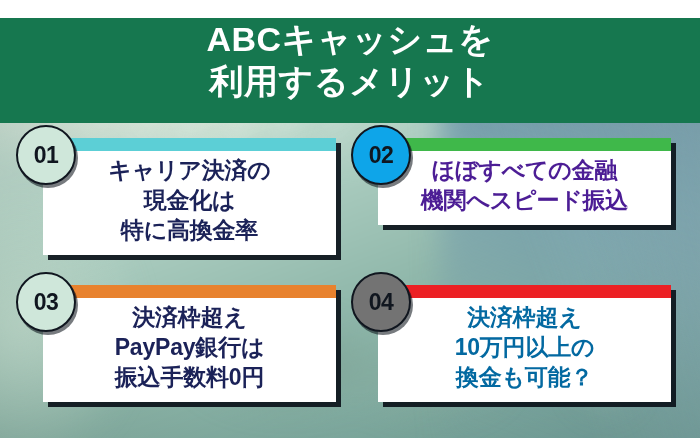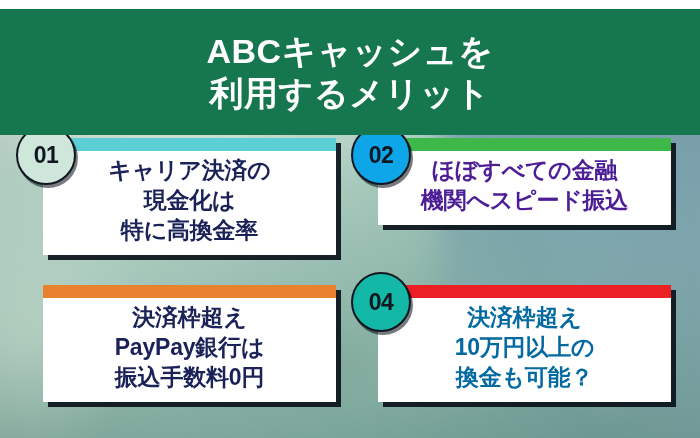--- a/index.html
+++ b/index.html
@@ -18,26 +18,25 @@
     position: relative;
     width: 700px;
     height: 438px;
     overflow: hidden;
   }
 
   
   .header-band {
     position: absolute;
     left: 0;
-    top: 9px;
-    width: 700px;
-    height: 126px;
+    top: 18px;
+    width: 700px;
+    height: 105px;
     background: #16774f;
     display: flex;
-    align-items: center;
     justify-content: center;
     z-index: 5;
   }
   .header-title {
     color: #ffffff;
     font-size: 34px;
     line-height: 1.24;
     font-weight: bold;
     text-align: center;
     letter-spacing: 0.5px;
@@ -233,27 +232,30 @@
     </div>
 
     <div class="card pos-r2c1">
       <div class="card-accent" style="background:#e8822e"></div>
       <div class="card-body">
         <p class="card-text" style="color: rgb(27, 34, 88);">決済枠超え
 PayPay銀行は
 振込手数料0円</p>
       </div>
     </div>
+    <div class="badge badge-r2c1" style="background: rgb(207, 231, 218); border-color: rgb(16, 22, 31);">
+      <span class="badge-label" style="color: rgb(16, 22, 31);">03</span>
+    </div>
 
     <div class="card pos-r2c2">
       <div class="card-accent" style="background:#ec2024"></div>
       <div class="card-body">
         <p class="card-text" style="color: #0369a1;">決済枠超え
 10万円以上の
 換金も可能？</p>
       </div>
     </div>
-    <div class="badge badge-r2c2" style="background: #14b8a6; border-color: rgb(16, 22, 31);">
+    <div class="badge badge-r2c2" style="background: #737373; border-color: rgb(16, 22, 31);">
       <span class="badge-label" style="color: rgb(16, 22, 31);">04</span>
     </div>
 
   </div>
 </div>
 
 </body></html>

